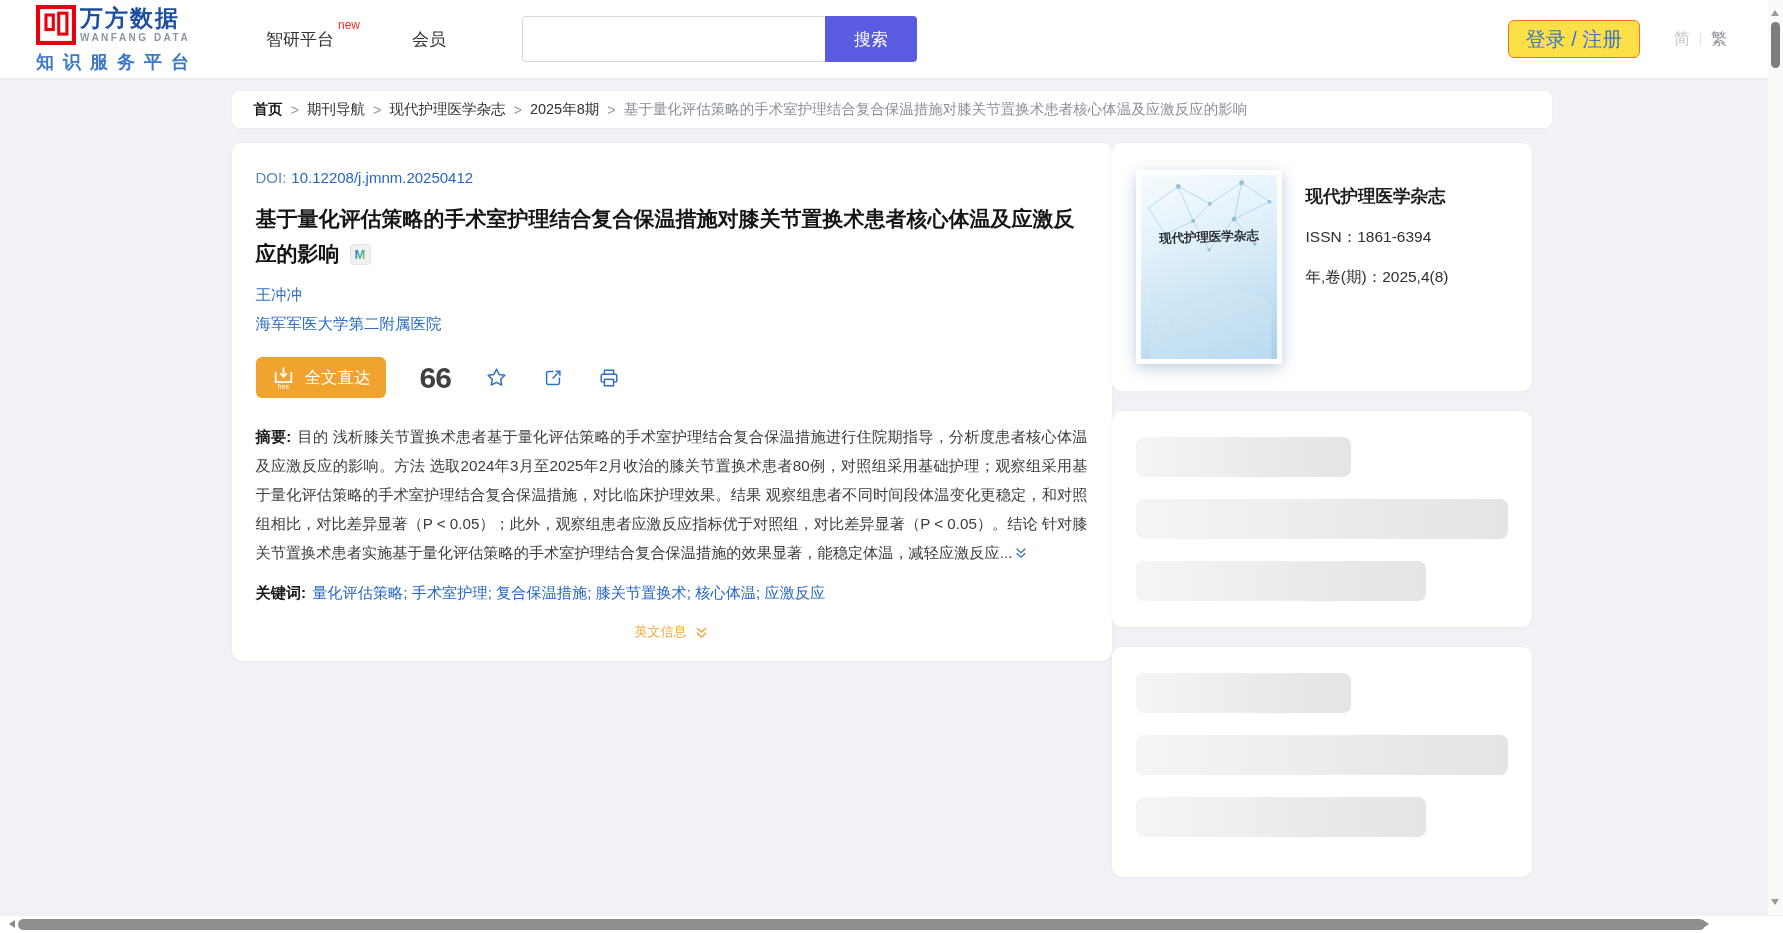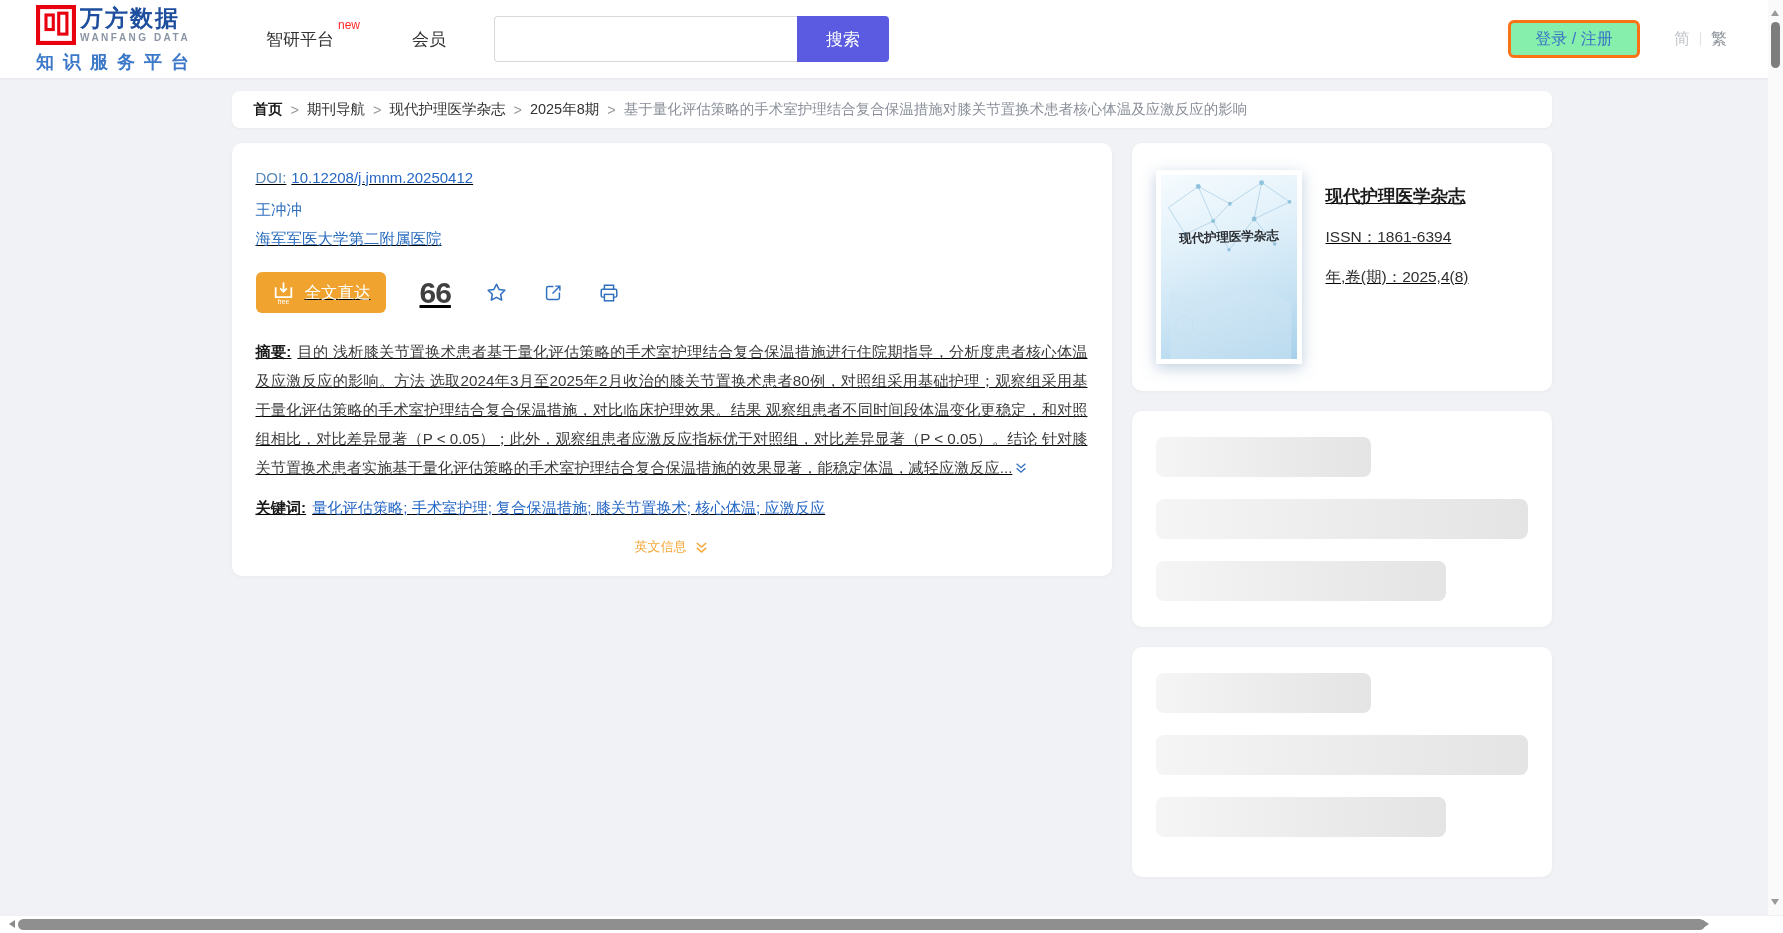--- a/index.html
+++ b/index.html
@@ -11,39 +11,39 @@
   .header { height:78px; background:#fff; display:flex; align-items:center; padding:0 34px 0 36px; box-shadow:0 1px 3px rgba(0,0,0,.06); position:relative; z-index:2; }
   .logo { display:grid; grid-template-columns:44px auto; grid-template-rows:auto auto; column-gap:0; align-items:center; cursor:pointer; }
   .logo-mark { grid-row:1; width:40px; height:40px; }
   .logo-titles { grid-row:1; display:flex; flex-direction:column; line-height:1; }
   .logo-cn { font-size:23px; font-weight:bold; color:#1d4f9e; letter-spacing:2px; }
   .logo-en { font-size:10px; color:#8a94a3; font-weight:bold; letter-spacing:2.5px; margin-top:3px; }
   .logo-tagline { grid-column:1 / span 2; font-size:18px; color:#3c78c8; font-weight:bold; letter-spacing:9px; margin-top:5px; white-space:nowrap; }
   .nav { display:flex; gap:78px; margin-left:68px; }
   .nav-item { font-size:17px; color:#333; cursor:pointer; position:relative; white-space:nowrap; }
   .nav-badge { position:absolute; top:-10px; right:-26px; color:#ff2a2a; font-size:12px; font-style:normal; }
-  .search { display:flex; margin-left:48px; height:46px; }
+  .search { display:flex; margin-left:76px; height:46px; }
   .search-input { width:303px; height:46px; border:1px solid #d9d9d9; border-right:none; border-radius:4px 0 0 4px; padding:0 12px; font-size:15px; outline:none; }
   .search-btn { width:92px; height:46px; border:none; background:#5a5be0; color:#fff; font-size:17px; border-radius:0 4px 4px 0; cursor:pointer; }
   .header-right { margin-left:auto; display:flex; align-items:center; margin-right:22px; }
-  .login-btn { width:132px; height:38px; border:3px solid #f97316; background:#86efac; color:#3a76c5; font-size:16px; border-radius:6px; cursor:pointer; }
+  .login-btn { width:132px; height:38px; border:1px solid #f97316; background:#fde047; color:#3a76c5; font-size:20px; border-radius:6px; cursor:pointer; }
   .lang { display:flex; align-items:center; gap:10px; margin-left:34px; font-size:16px; }
   .lang-simplified { color:#c2c5ca; cursor:pointer; }
   .lang-divider { width:1px; height:14px; background:#e2e2e2; }
   .lang-traditional { color:#8f949c; cursor:pointer; }
 
   
   .breadcrumb-wrap { width:1320px; margin:13px auto 0; background:#fff; border-radius:8px; height:37px; display:flex; align-items:center; padding:0 22px; box-shadow:0 1px 3px rgba(0,0,0,.04); overflow:hidden; white-space:nowrap; font-size:14.5px; }
   .bc-item { color:#333; cursor:pointer; }
   .bc-item.first { font-weight:bold; color:#1d1d1d; }
   .bc-item.last { color:#8a8f99; cursor:default; }
   .bc-sep { color:#999; margin:0 8px; }
 
   
-  .main { width:1320px; margin:15px auto 0; display:flex; gap:20px; align-items:flex-start;text-decoration:underline; }
+  .main { width:1320px; margin:15px auto 0; display:flex; align-items:flex-start; }
   .card { background:#fff; border-radius:10px; box-shadow:0 1px 4px rgba(0,0,0,.04); }
 
   
   .article-card { width:880px; padding:26px 24px 20px; }
   .doi-row { font-size:15px; }
   .doi-label { color:#5a87b8; margin-right:5px; }
   .doi-link { color:#2667c5; cursor:pointer; text-decoration:none; }
   .article-title { font-size:21px; font-weight:bold; color:#141414; line-height:35px; margin-top:15px; }
   .m-badge { display:inline-block; width:21px; height:21px; line-height:19px; text-align:center; background:#f1f1f1; border:1px solid #e2e2e2; border-radius:4px; font-size:13px; font-weight:bold; margin-left:10px; vertical-align:2px;
              background-image:none; }
@@ -149,20 +149,21 @@
       <span class="bc-item last">基于量化评估策略的手术室护理结合复合保温措施对膝关节置换术患者核心体温及应激反应的影响</span>
     </div>
 
   <div class="main">
 
     <div class="card article-card">
       <div class="doi-row">
         <span class="doi-label">DOI:</span><a class="doi-link">10.12208/j.jmnm.20250412</a>
       </div>
 
+      <h1 class="article-title"><span>基于量化评估策略的手术室护理结合复合保温措施对膝关节置换术患者核心体温及应激反应的影响</span><span class="m-badge"><span>M</span></span></h1>
 
       <div>
         <a class="author-link">王冲冲</a>
       </div>
       <div class="affil-row">
         <a class="affil-link">海军军医大学第二附属医院</a>
       </div>
 
       <div class="action-row">
         <button class="fulltext-btn">

